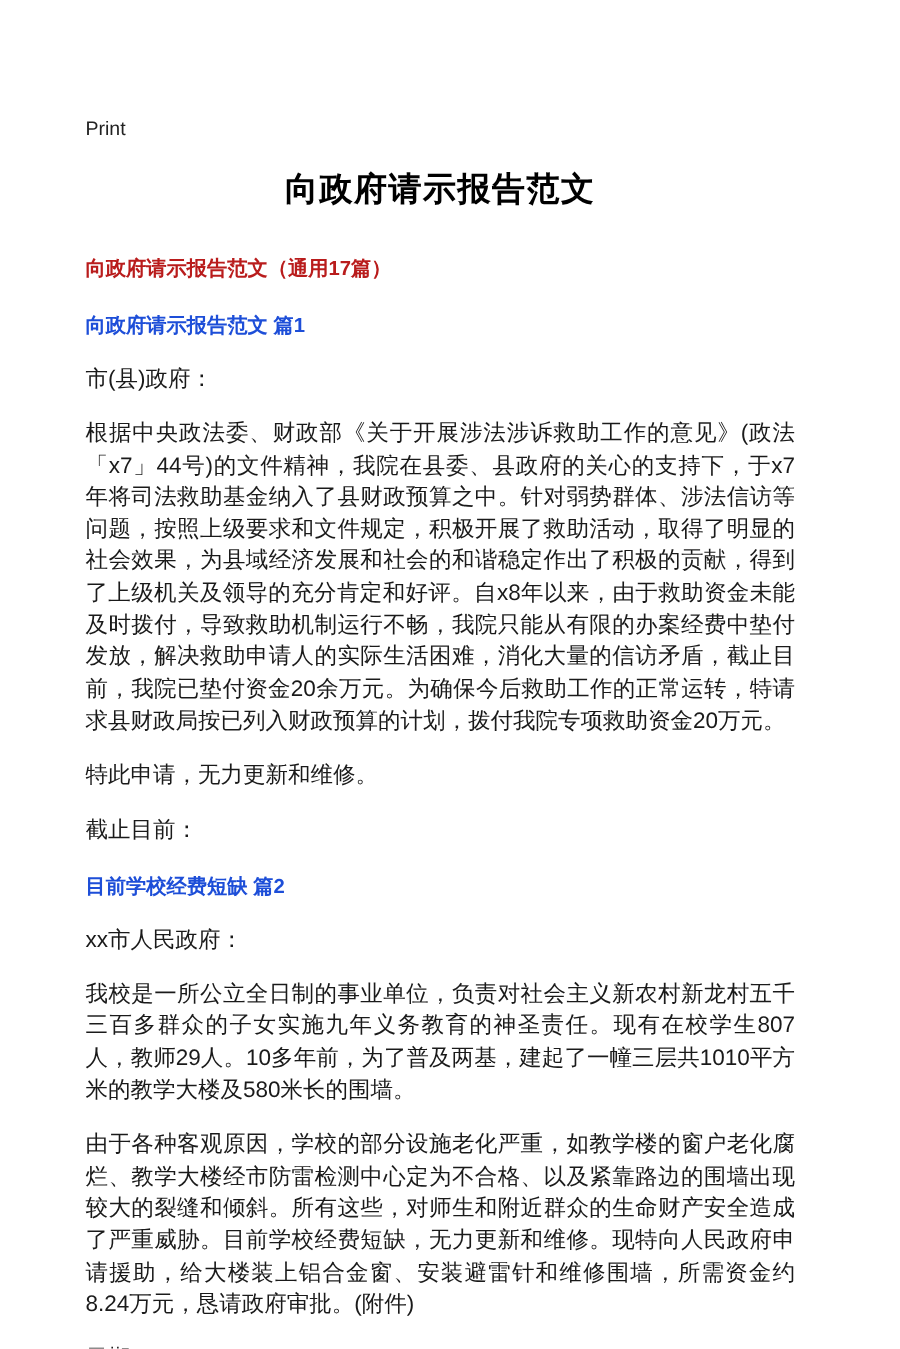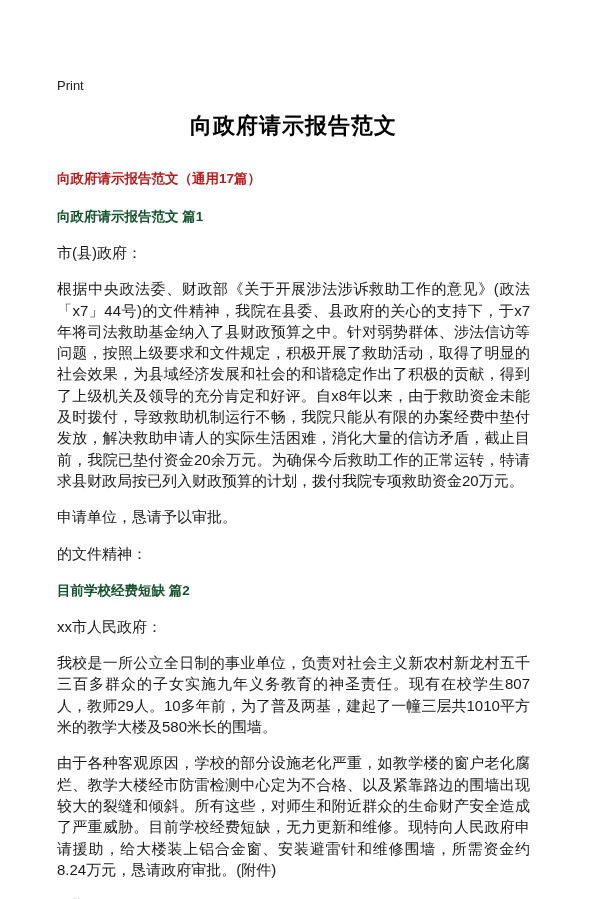--- a/index.html
+++ b/index.html
@@ -37,21 +37,21 @@
   }
   .doc-subtitle {
     font-size: 13.5px;
     font-weight: bold;
     color: #b91c1c;
     margin: 0 0 20px 0;
   }
   .section-heading {
     font-size: 13.5px;
     font-weight: bold;
-    color: #14532d;
+    color: #1d4ed8;
     margin: 18px 0 16px 0;
   }
   .para {
     font-size: 15px;
     line-height: 1.42;
     color: #1a1a1a;
     text-align: justify;
     margin: 0 0 15px 0;
   }
   .para.short {
@@ -68,23 +68,23 @@
   <h1 class="doc-title">向政府请示报告范文</h1>
 
   <div class="doc-subtitle">向政府请示报告范文（通用17篇）</div>
 
   <div class="section-heading">向政府请示报告范文 篇1</div>
 
   <p class="para short">市(县)政府：</p>
 
   <p class="para">根据中央政法委、财政部《关于开展涉法涉诉救助工作的意见》(政法「x7」44号)的文件精神，我院在县委、县政府的关心的支持下，于x7年将司法救助基金纳入了县财政预算之中。针对弱势群体、涉法信访等问题，按照上级要求和文件规定，积极开展了救助活动，取得了明显的社会效果，为县域经济发展和社会的和谐稳定作出了积极的贡献，得到了上级机关及领导的充分肯定和好评。自x8年以来，由于救助资金未能及时拨付，导致救助机制运行不畅，我院只能从有限的办案经费中垫付发放，解决救助申请人的实际生活困难，消化大量的信访矛盾，截止目前，我院已垫付资金20余万元。为确保今后救助工作的正常运转，特请求县财政局按已列入财政预算的计划，拨付我院专项救助资金20万元。</p>
 
-  <p class="para short">申请单位，恳请予以审批。</p>
+  <p class="para short">特此申请，无力更新和维修。</p>
 
-  <p class="para short">的文件精神：</p>
+  <p class="para short">截止目前：</p>
 
   <div class="section-heading">目前学校经费短缺 篇2</div>
 
   <p class="para short">xx市人民政府：</p>
 
   <p class="para">我校是一所公立全日制的事业单位，负责对社会主义新农村新龙村五千三百多群众的子女实施九年义务教育的神圣责任。现有在校学生807人，教师29人。10多年前，为了普及两基，建起了一幢三层共1010平方米的教学大楼及580米长的围墙。</p>
 
   <p class="para">由于各种客观原因，学校的部分设施老化严重，如教学楼的窗户老化腐烂、教学大楼经市防雷检测中心定为不合格、以及紧靠路边的围墙出现较大的裂缝和倾斜。所有这些，对师生和附近群众的生命财产安全造成了严重威胁。目前学校经费短缺，无力更新和维修。现特向人民政府申请援助，给大楼装上铝合金窗、安装避雷针和维修围墙，所需资金约8.24万元，恳请政府审批。(附件)</p>
 
   <p class="para short">日期</p>

